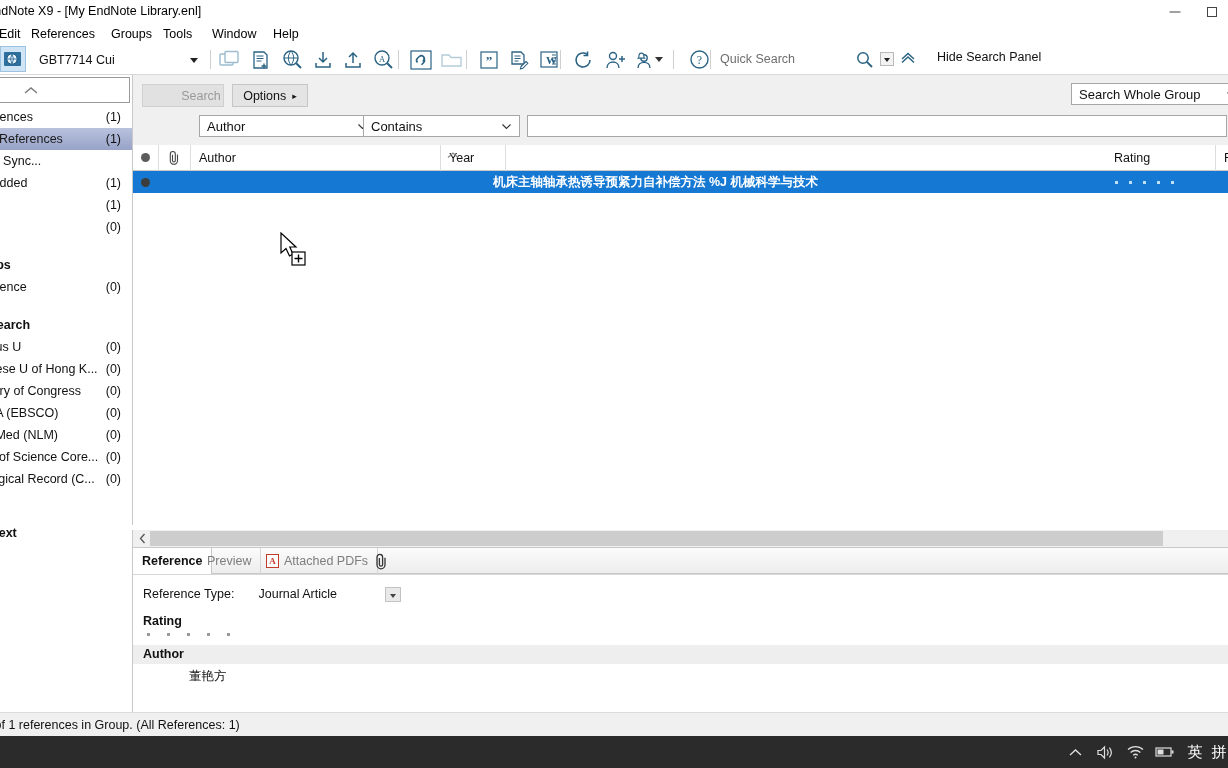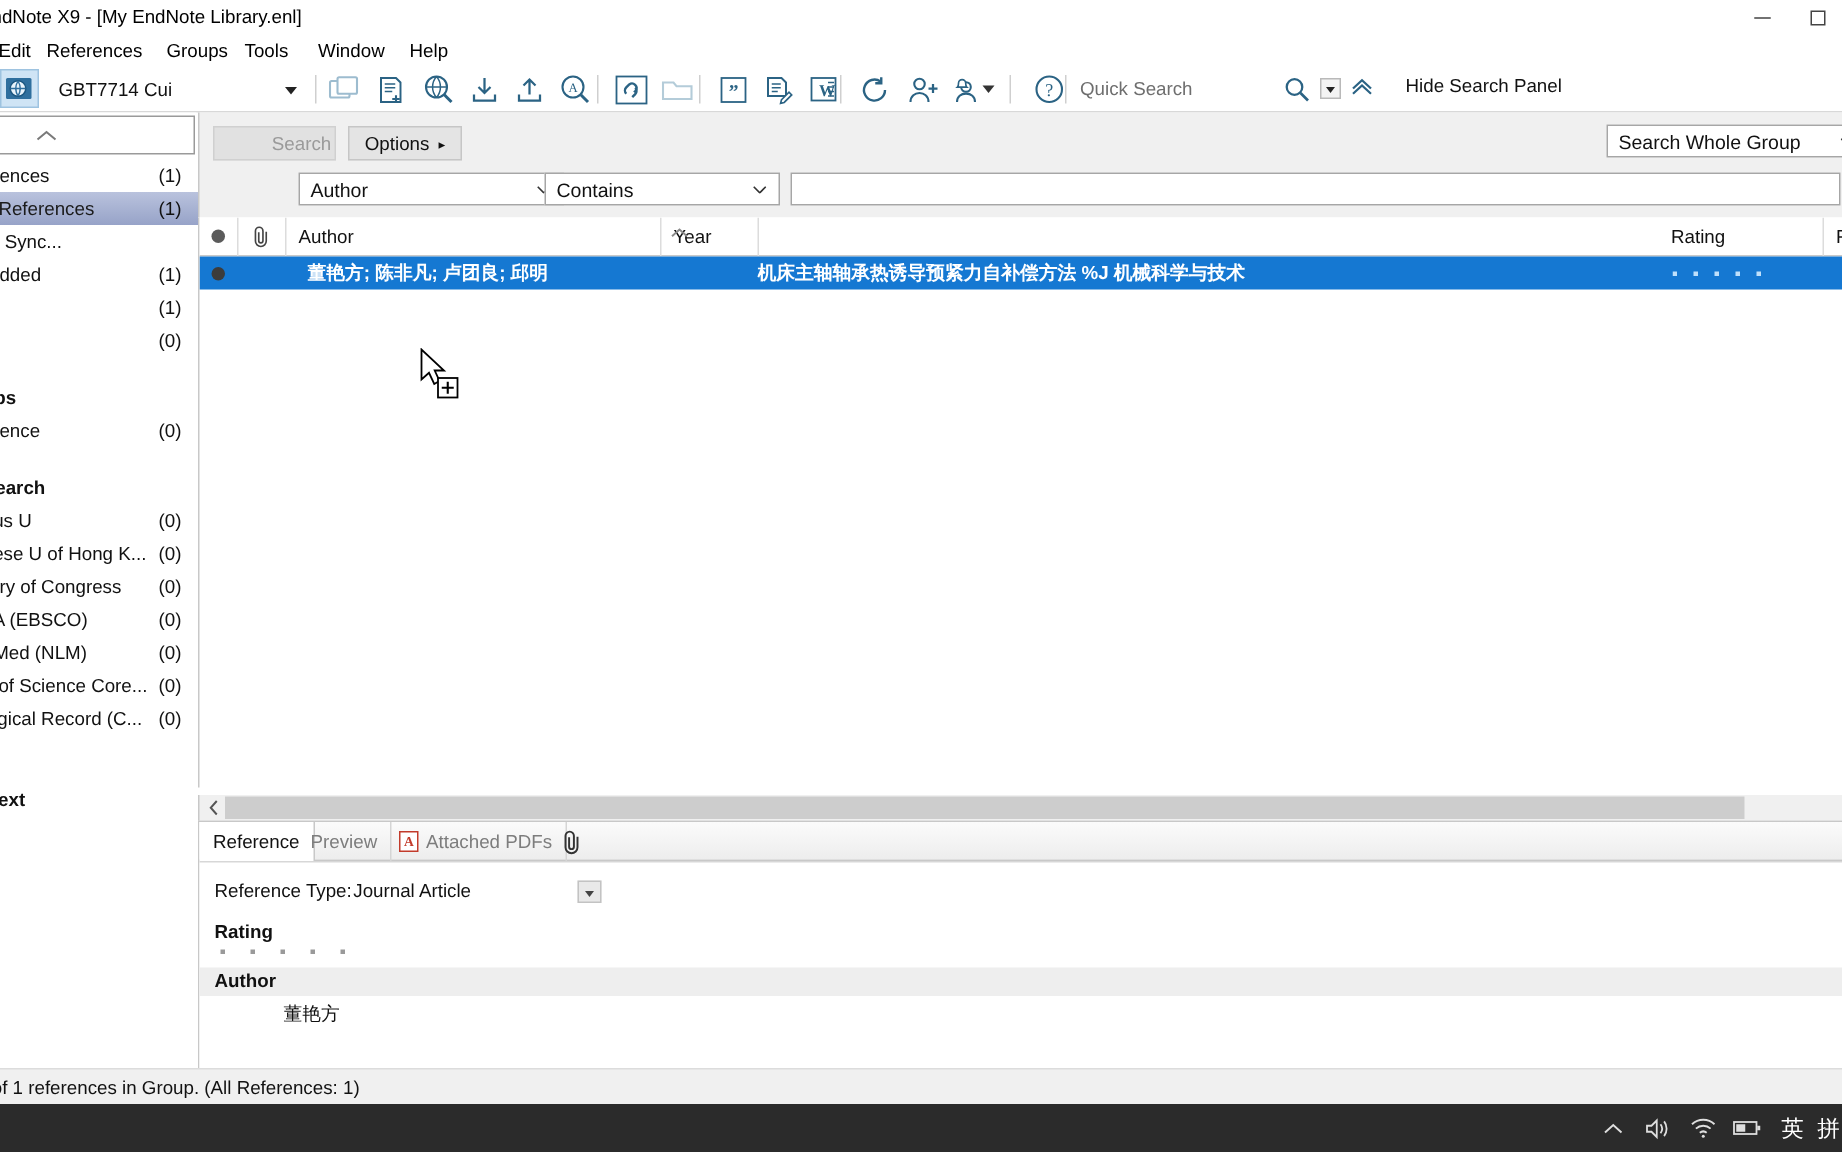--- a/index.html
+++ b/index.html
@@ -211,36 +211,36 @@
     position: absolute; left: 0; top: 0; width: 1096px; height: 26px;
     background: linear-gradient(to bottom, #fbfbfb, #ededed);
     border-bottom: 1px solid #c8c8c8;
   }
   .tab {
     position: absolute; top: 0; height: 26px; line-height: 26px;
     font-size: 12.5px; padding: 0 9px; cursor: default; white-space: nowrap;
     display: flex; align-items: center; gap: 5px;
   }
   .tab.active {
-    font-weight: normal; color: #111; background: #ffffff;
+    font-weight: bold; color: #111; background: #ffffff;
     border-right: 1px solid #c8c8c8;
   }
   .tab.inactive { color: #7d7d7d; border-right: 1px solid #d5d5d5; }
   .pdf-ico {
     width: 13px; height: 14px; border: 1px solid #c23b2b; color: #c23b2b;
     font-size: 9px; line-height: 12px; text-align: center; font-weight: bold;
     background: #fff; font-family: "Liberation Serif", serif;
   }
   .refbody {
     position: absolute; left: 0; top: 26px; width: 1096px; height: 139px;
     background: #ffffff; border-top: 1px solid #d7d7d7;
   }
   .reftype-row {
     position: absolute; left: 10px; top: 12px; display: flex; align-items: center;
-    gap: 1px;
+    gap: 24px;
   }
   .reftype-row .lab { font-size: 12.5px; color: #111; }
   .reftype-row .val { font-size: 12.5px; color: #111; }
   .reftype-btn {
     position: absolute; left: 252px; top: 12px; width: 16px; height: 15px;
     background: #e9e9e9; border: 1px solid #c3c3c3;
   }
   .reftype-btn i {
     position: absolute; left: 4px; top: 6px; width: 0; height: 0;
     border-left: 3.5px solid transparent; border-right: 3.5px solid transparent;
@@ -613,23 +613,22 @@
           <path d="M2 6.5 L7 2 L12 6.5" fill="none" stroke="#8a8a8a" stroke-width="1.3"></path>
         </svg>
       </span>
     </div>
 
     <div class="ref-row">
       <span class="cell" style="left:0; width:26px;">
         <span class="dot-grey" style="display:inline-block;margin:7px 0 0 8px;background:#3c3c3c"></span>
       </span>
       <span class="cell" style="left:26px; width:32px;"></span>
-      <span class="cell" style="left:72px; width:240px;">董艳方; 陈非凡; 卢团良; 邱明</span>
       <span class="cell" style="left:312px; width:60px;"></span>
-      <span class="cell" style="left:372px; width:600px;">机床主轴轴承热诱导预紧力自补偿方法 %J 机械科学与技术</span>
+      <span class="cell" style="left:360px; width:600px;">机床主轴轴承热诱导预紧力自补偿方法 %J 机械科学与技术</span>
       <span class="cell rating-dots" style="left:982px; width:110px; top:9px; height:4px;">
         <i></i>
         <i></i>
         <i></i>
         <i></i>
         <i></i>
       </span>
     </div>
   </div>
 

